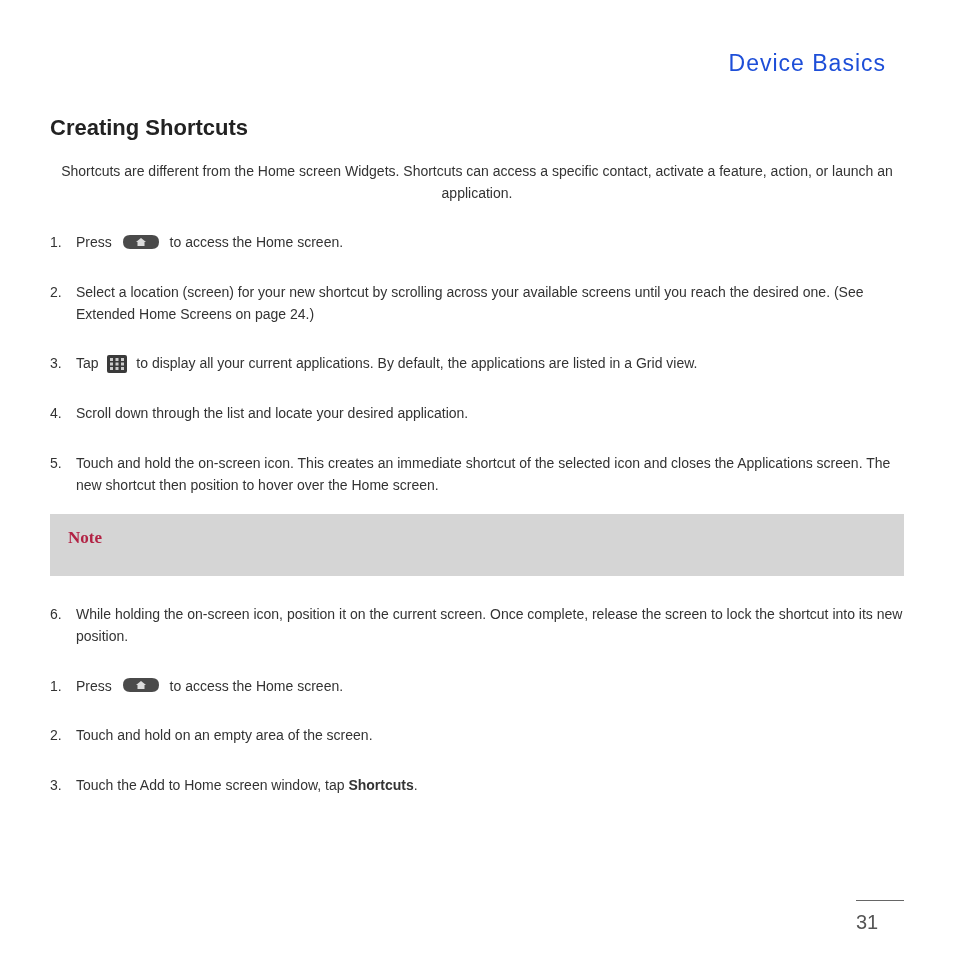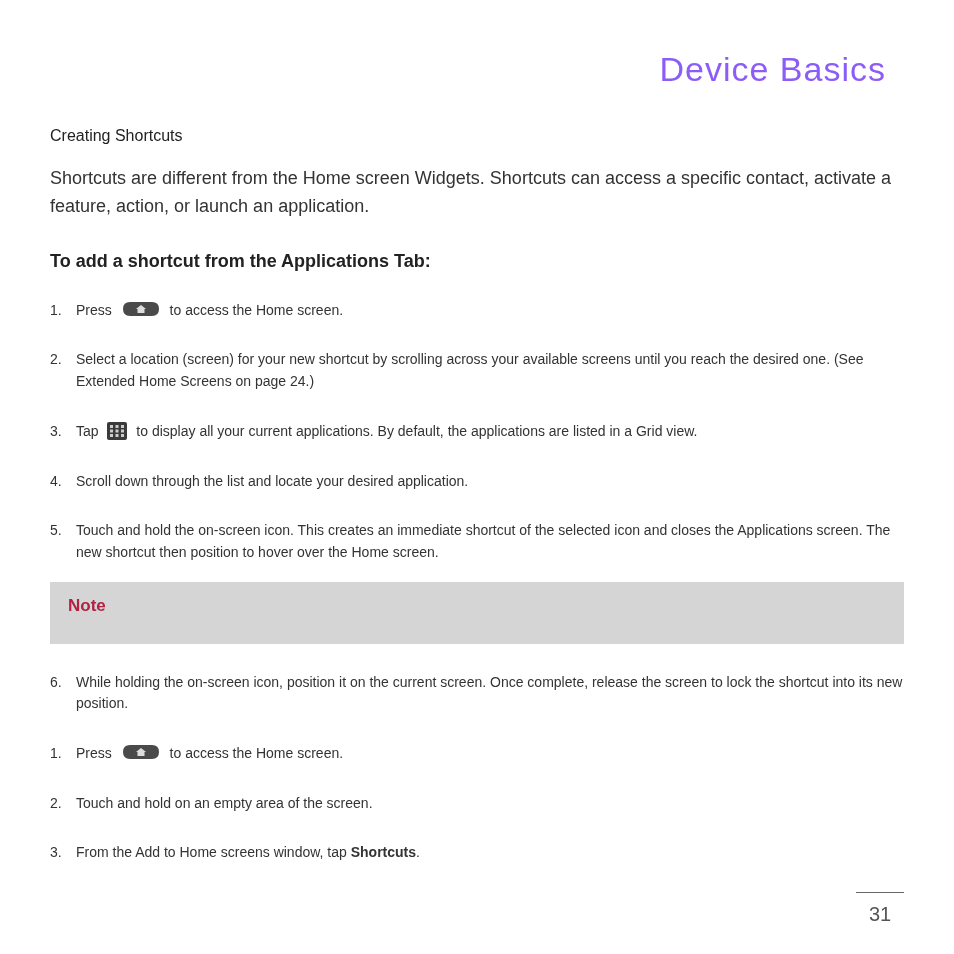--- a/index.html
+++ b/index.html
@@ -13,38 +13,39 @@
       background: #fff;
       font-family: "Helvetica Neue", Helvetica, Arial, sans-serif;
       color: #333;
       position: relative;
     }
     .page {
       padding: 50px 50px 40px 50px;
     }
     .page-title {
       text-align: right;
-      font-size: 34px;
+      font-size: 23px;
       font-weight: 300;
-      color: #8b5cf6;
+      color: #1d4ed8;
       letter-spacing: 1px;
       margin-bottom: 38px;
       padding-right: 18px;
     }
     .section-heading {
-      font-weight: 400;
-      font-size: 16px;
+      font-weight: 700;
+      font-size: 22px;
       color: #222;
       margin-bottom: 20px;
     }
     .body-text {
-      font-size: 18px;
+      font-size: 14px;
       line-height: 1.55;
       color: #333;
-      margin-bottom: 30px;
+      margin-bottom: 24px;
+      text-align: center;
     }
     .subheading {
       font-weight: 700;
       font-size: 18px;
       color: #222;
       margin-bottom: 16px;
       margin-top: 4px;
     }
     ol {
       list-style: none;
@@ -86,34 +87,35 @@
     .note-box {
       background: #d5d5d5;
       padding: 14px 18px 22px 18px;
       margin: 6px 0 22px 0;
     }
     .note-label {
       color: #b22244;
       font-weight: 700;
       font-size: 17px;
       margin-bottom: 6px;
+      font-family: Liberation Serif, serif;
     }
     .note-text {
       font-size: 16px;
       line-height: 1.45;
       color: #333;
     }
     .bold-inline {
       font-weight: 700;
     }
     .page-number-wrap {
       position: absolute;
-      bottom: 28px;
+      bottom: 20px;
       right: 50px;
-      text-align: center;
+      text-align: left;
     }
     .page-number-rule {
       width: 48px;
       height: 1px;
       background: #666;
       margin-left: auto;
       margin-bottom: 10px;
     }
     .page-number {
       font-size: 20px;
@@ -124,21 +126,20 @@
 <body>
 
 <div class="page">
 
   <div class="page-title">Device Basics</div>
 
   <div class="section-heading">Creating Shortcuts</div>
 
   <p class="body-text">Shortcuts are different from the Home screen Widgets. Shortcuts can access a specific contact, activate a feature, action, or launch an application.</p>
 
-  <div class="subheading">To add a shortcut from the Applications Tab:</div>
 
   <ol>
     <li>
       <span>Press </span>
       <span class="icon-inline home-key">
         <svg viewBox="0 0 42 18" width="42" height="18">
           <path d="M 3 9 Q 3 2 10 2 L 32 2 Q 39 2 39 9 Q 39 16 32 16 L 10 16 Q 3 16 3 9 Z" fill="#4a4a4a"></path>
           <path d="M 21 5 L 16 9 L 17.5 9 L 17.5 13 L 24.5 13 L 24.5 9 L 26 9 Z" fill="#ddd"></path>
         </svg>
       </span>
@@ -184,21 +185,21 @@
       <span class="icon-inline home-key">
         <svg viewBox="0 0 42 18" width="42" height="18">
           <path d="M 3 9 Q 3 2 10 2 L 32 2 Q 39 2 39 9 Q 39 16 32 16 L 10 16 Q 3 16 3 9 Z" fill="#4a4a4a"></path>
           <path d="M 21 5 L 16 9 L 17.5 9 L 17.5 13 L 24.5 13 L 24.5 9 L 26 9 Z" fill="#ddd"></path>
         </svg>
       </span>
       <span> to access the Home screen.</span>
     </li>
     <li>Touch and hold on an empty area of the screen.</li>
     <li>
-      <span>From the Add to Home screens window, tap </span><span class="bold-inline">Shortcuts</span><span>.</span>
+      <span>Touch the Add to Home screen window, tap </span><span class="bold-inline">Shortcuts</span><span>.</span>
     </li>
   </ol>
 
 </div>
 
 <div class="page-number-wrap">
   <div class="page-number-rule"></div>
   <div class="page-number">31</div>
 </div>
 

